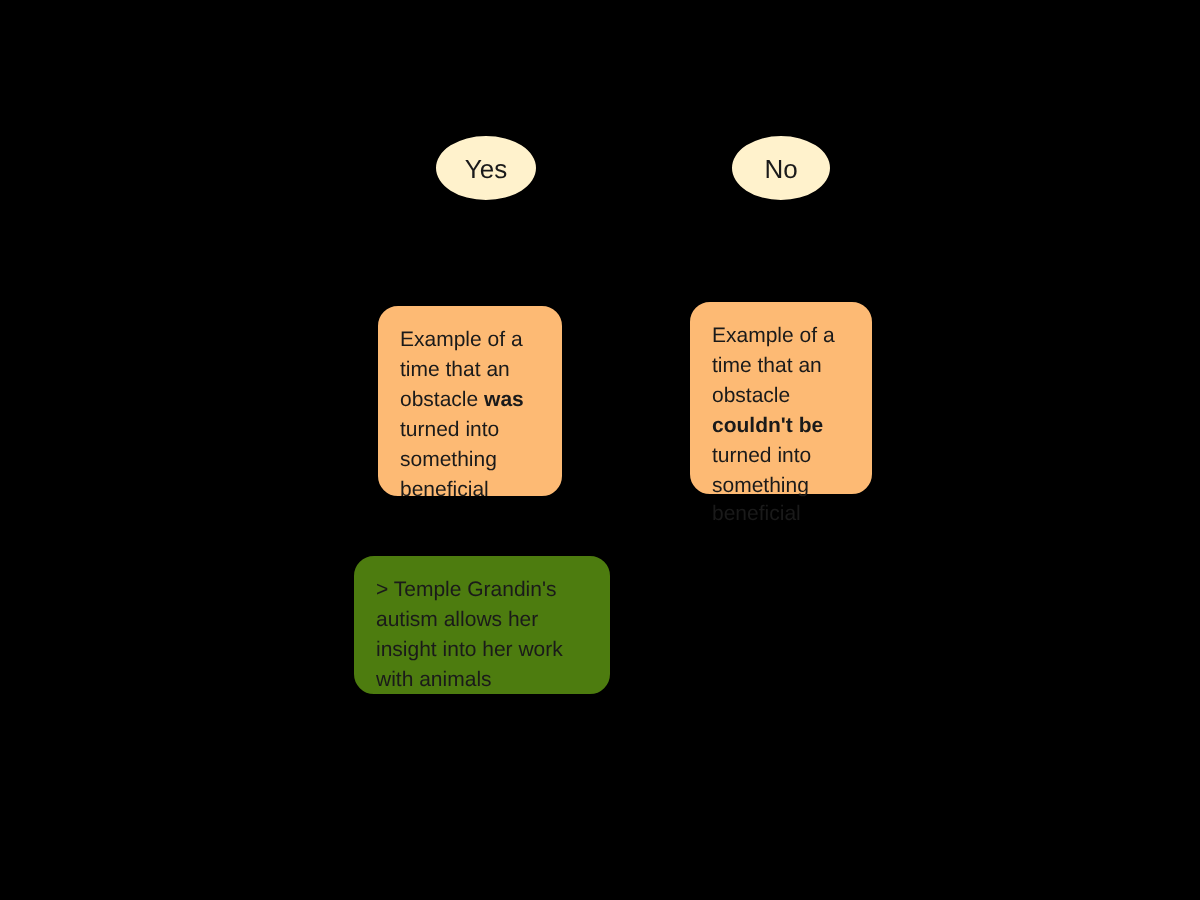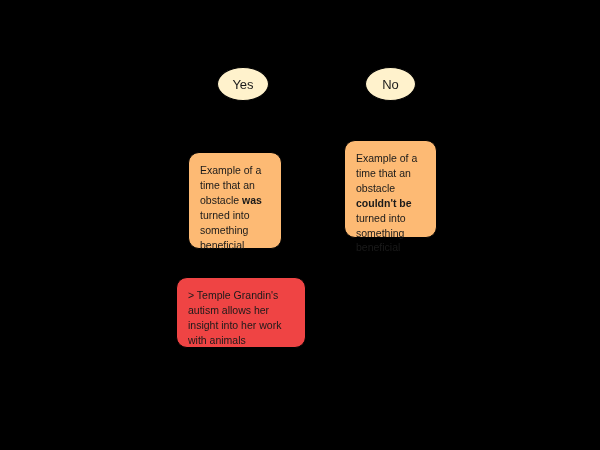--- a/index.html
+++ b/index.html
@@ -34,30 +34,30 @@
   
   .rrect {
     border: 1px solid #000000;
     border-radius: 11px;
     padding: 10px 9px 8px 11px;
     font-size: 10.5px;
     line-height: 1.42;
     display: block;
   }
   .green  { background: #fdba74; }
-  .blue   { background: #ef4444; }
+  .blue   { background: #4d7c0f; }
   .rrect .body { white-space: normal; }
   .rrect b { font-weight: bold; }
 
   
   #ellipse-yes { left: 217px; top: 67px;  width: 52px;  height: 34px; }
   #ellipse-no  { left: 365px; top: 67px;  width: 51px;  height: 34px; }
 
   #green-box-yes { left: 188px; top: 152px; width: 94px;  height: 97px; }
-  #green-box-no  { left: 344px; top: 140px; width: 93px;  height: 98px; }
+  #green-box-no  { left: 344px; top: 150px; width: 93px;  height: 98px; }
 
   #blue-box-yes  { left: 176px; top: 277px; width: 130px; height: 71px; }
   #blue-box-no   { left: 330px; top: 277px; width: 123px; height: 70px; }
 </style>
 </head>
 <body>
 
 <div id="canvas">
 
   <div class="node ellipse" id="ellipse-yes">

